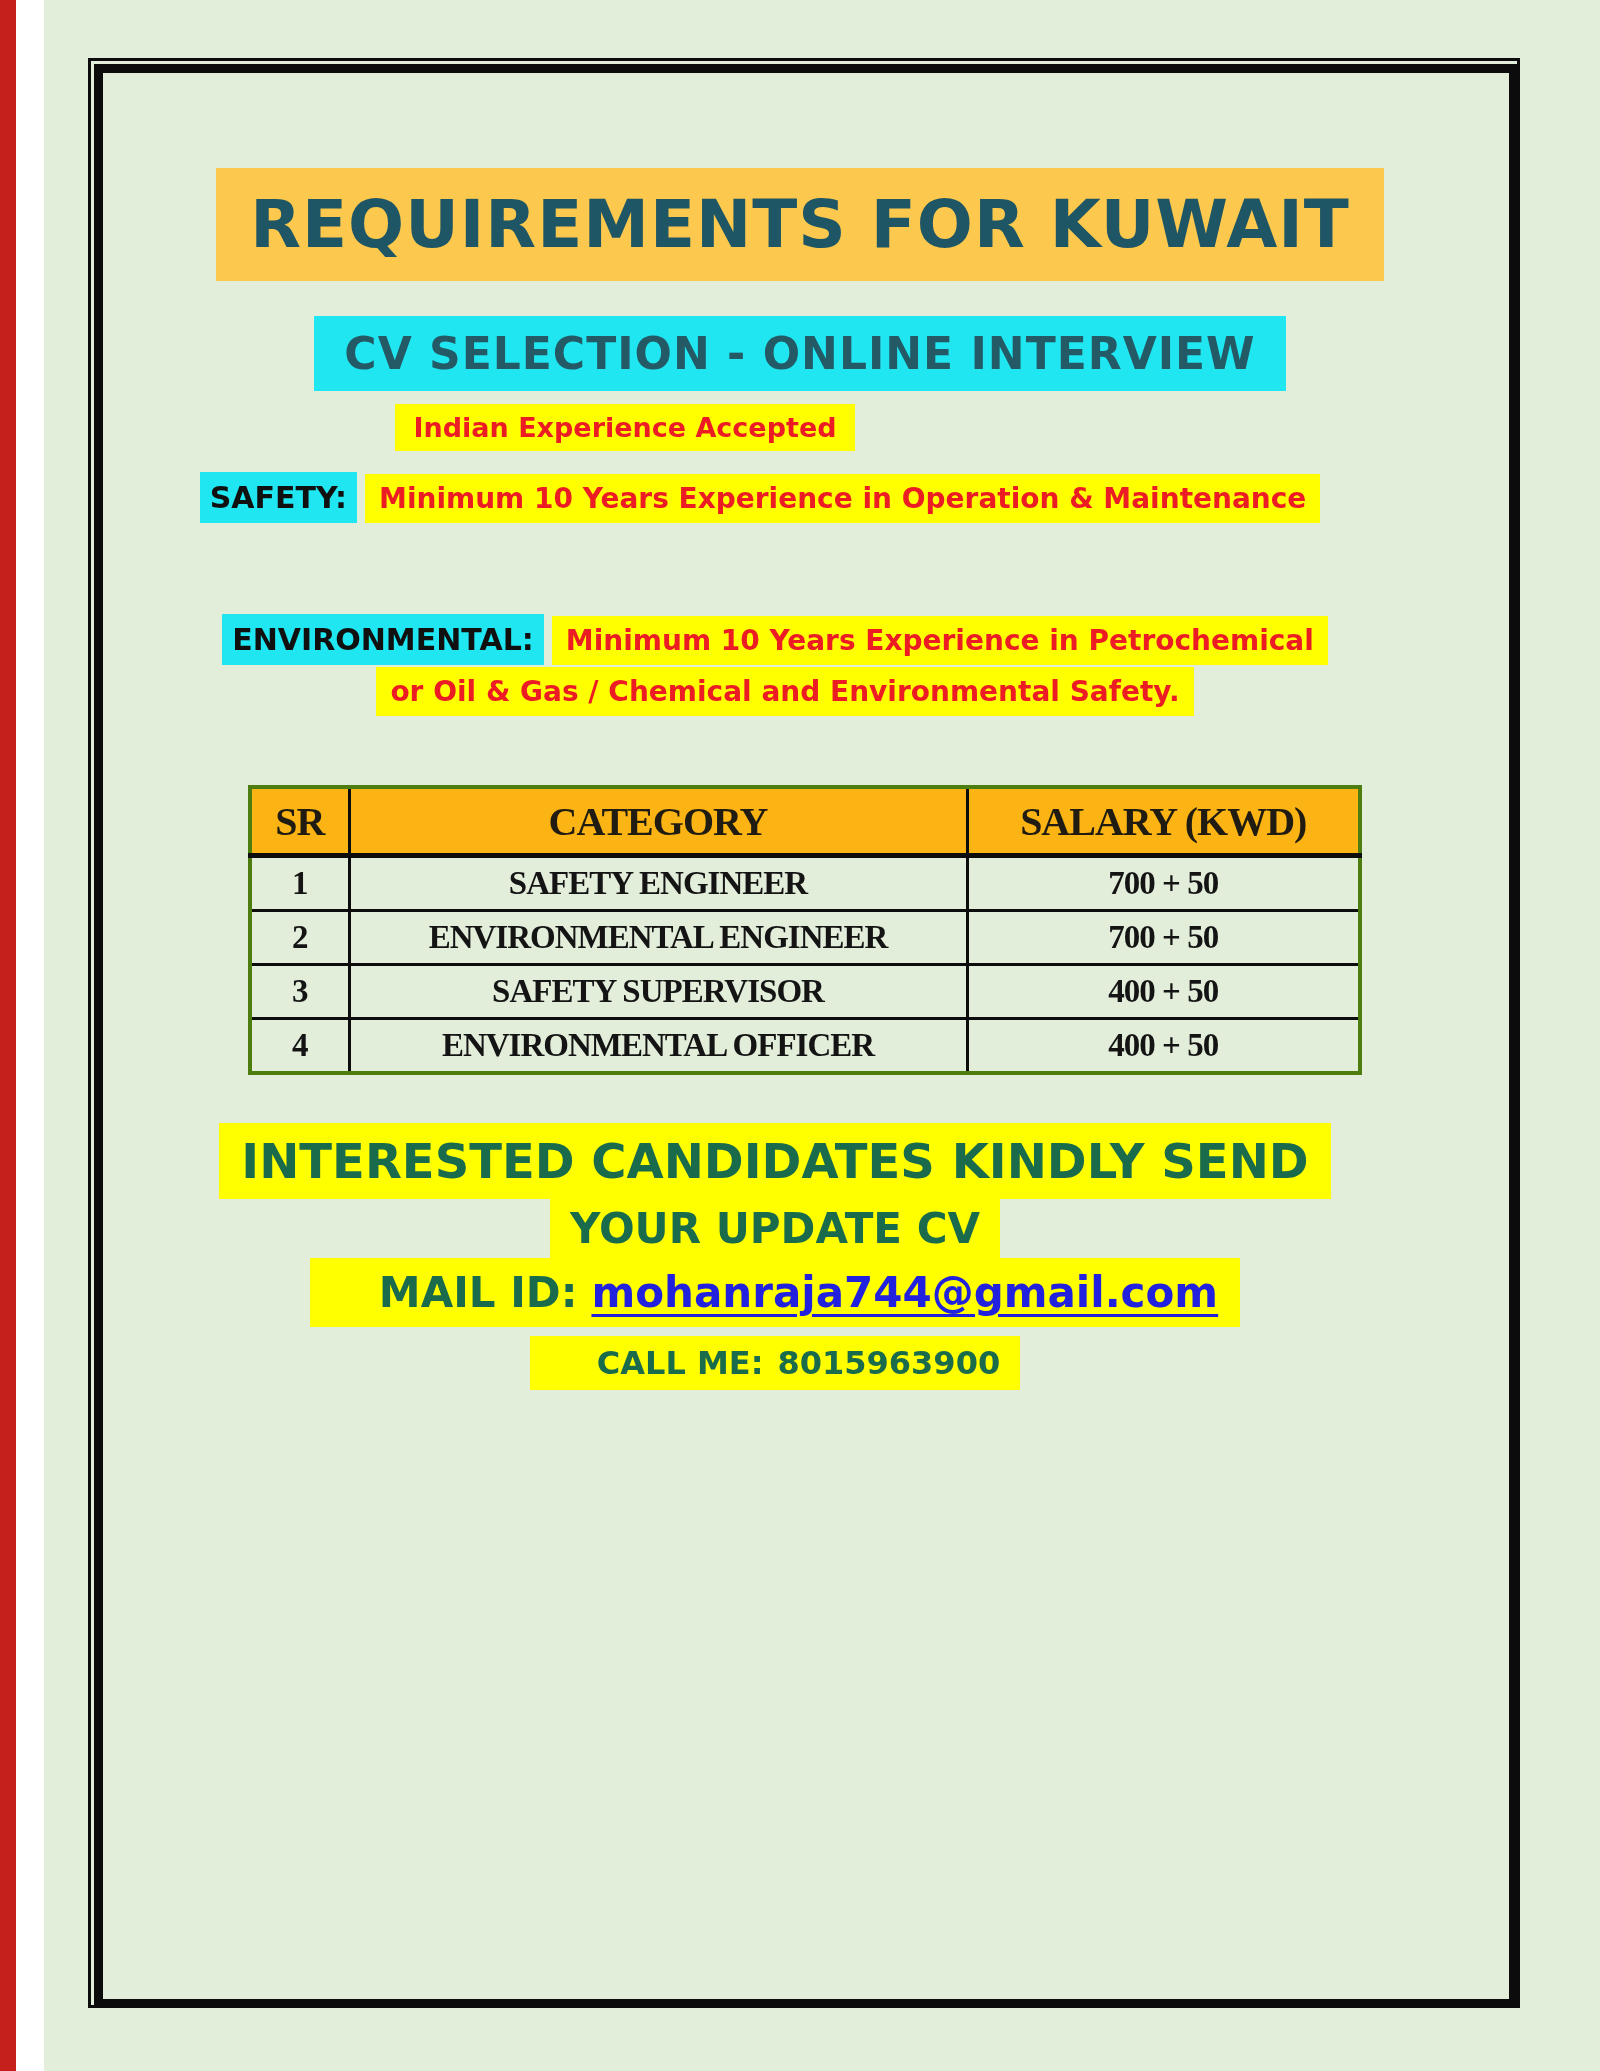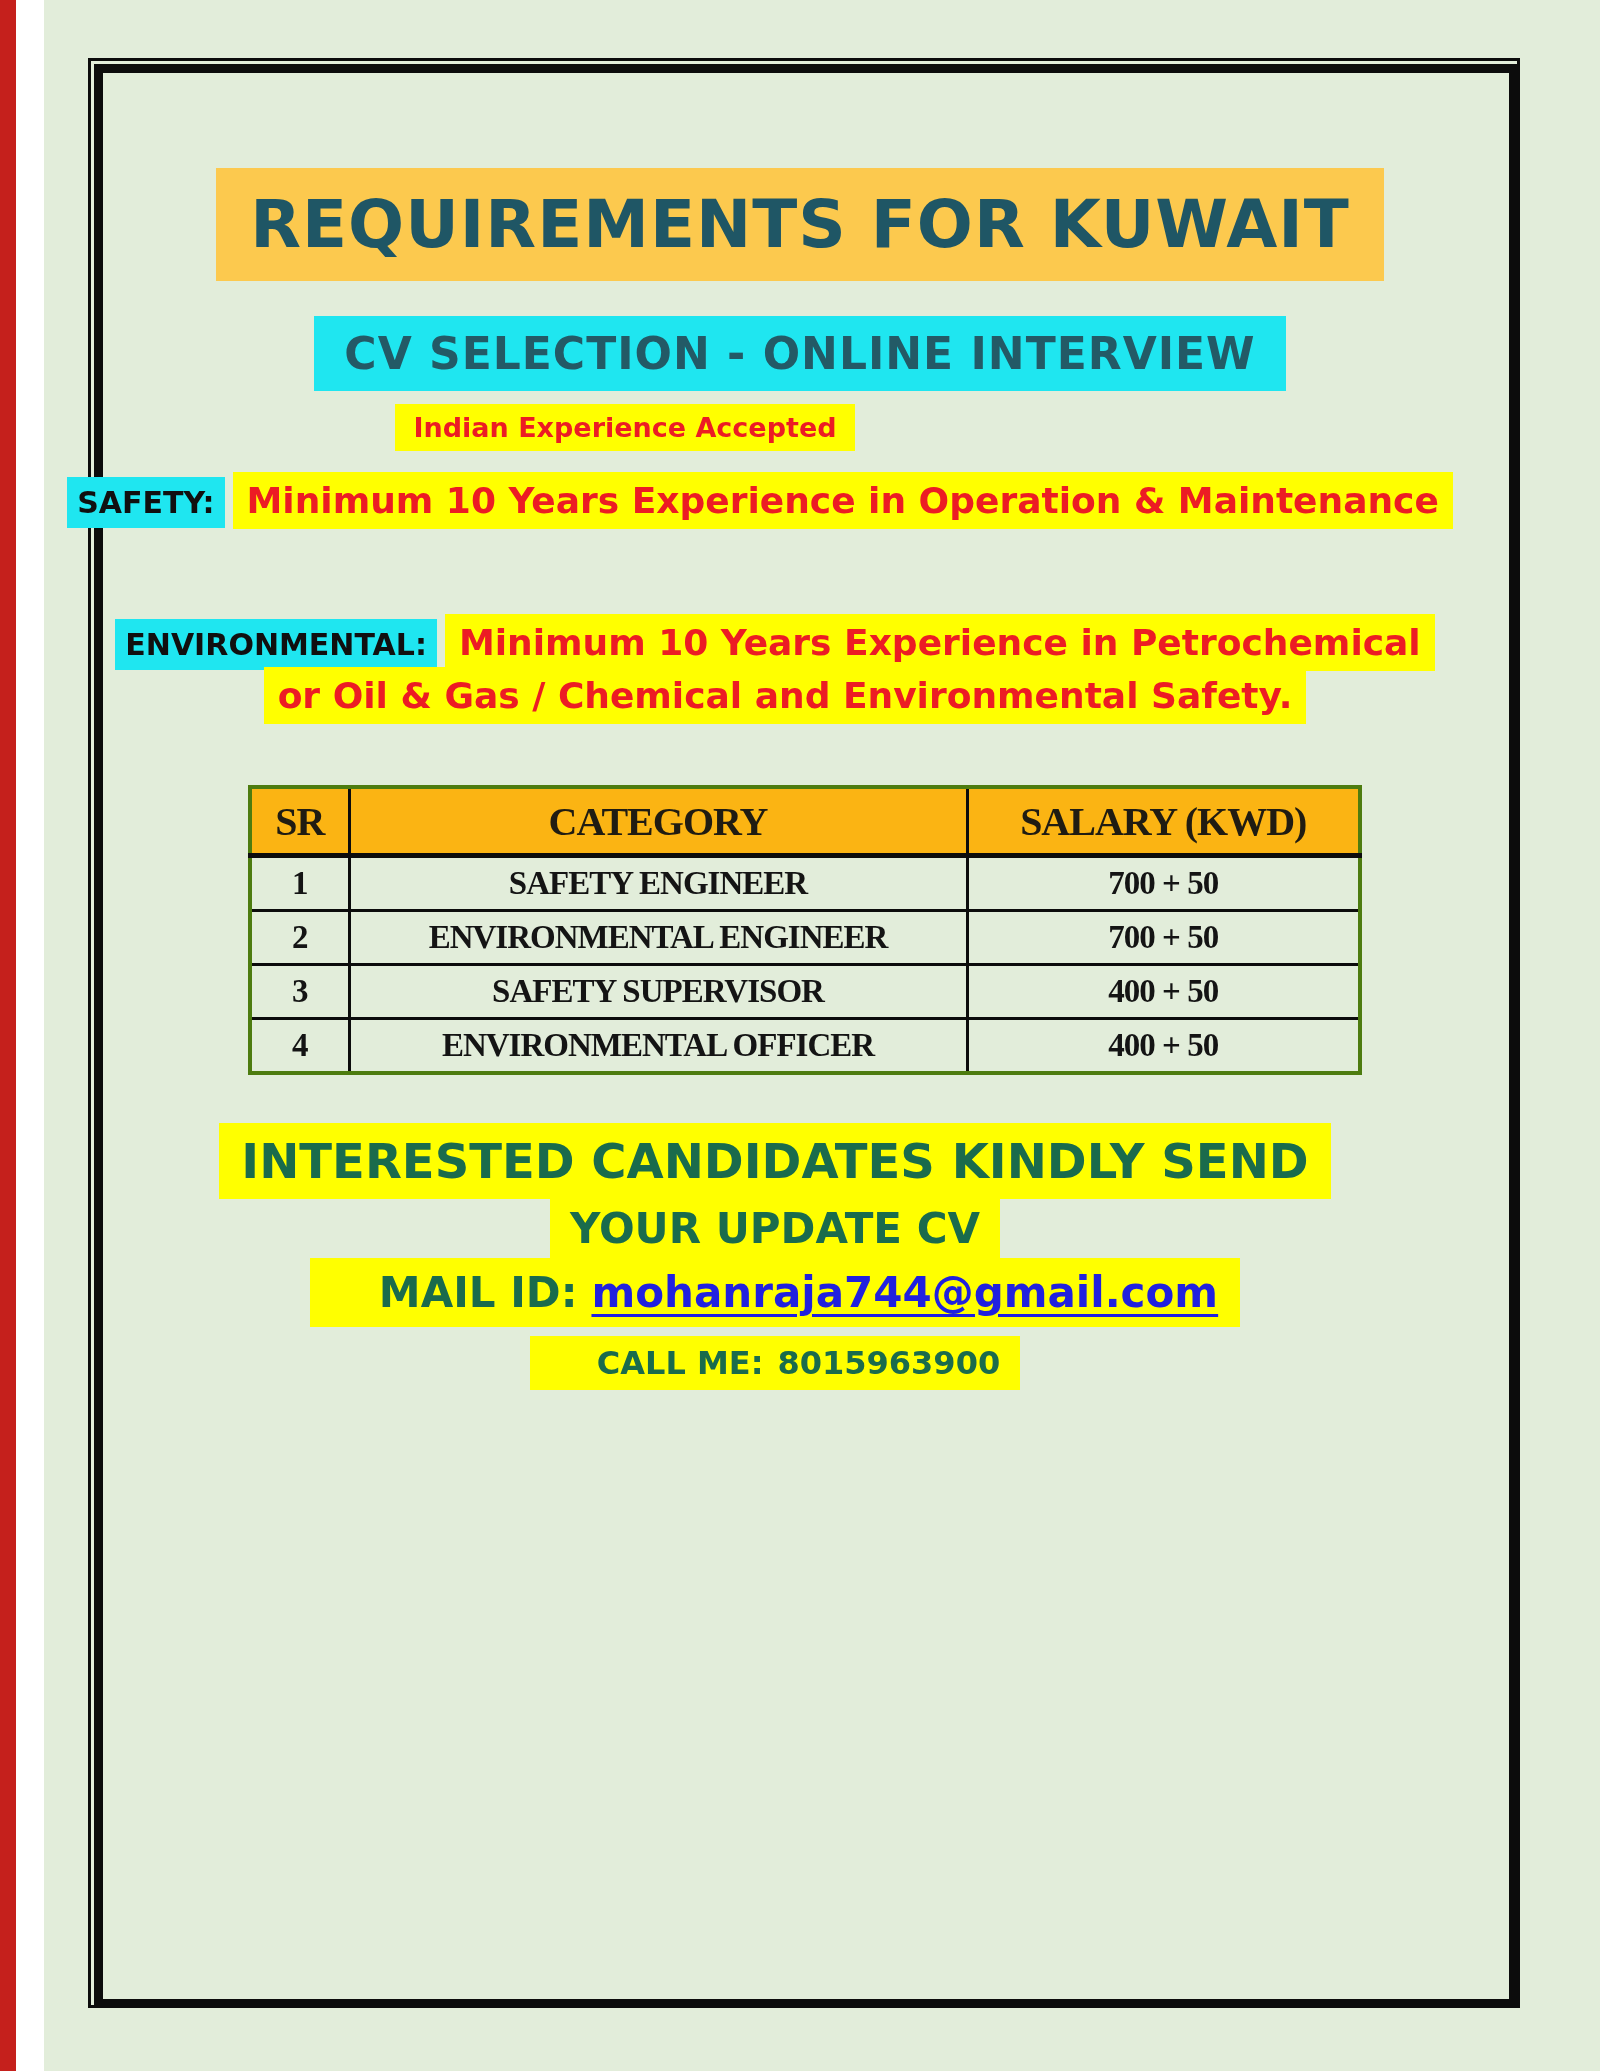--- a/index.html
+++ b/index.html
@@ -20,21 +20,21 @@
   .cv-band{top:316px;}
   .cv-band span{display:inline-block;background:#1fe6f0;color:#235a66;
       font-size:44px;font-weight:bold;letter-spacing:1px;padding:12px 30px;}
   .indian{top:404px;transform:translateX(-175px);}
   .indian span{display:inline-block;background:#ffff00;color:#ec1c24;
       font-size:27px;font-weight:bold;padding:8px 18px;}
 
   .req-l1 .label{display:inline-block;background:#1fe6f0;color:#101010;
       font-size:30px;font-weight:bold;padding:8px 10px;margin-right:8px;}
   .req-l1 .txt,.req-l2 .txt{display:inline-block;background:#ffff00;color:#ec1c24;
-      font-size:36px;font-weight:bold;padding:8px 14px;}
+      font-size:28px;font-weight:bold;padding:8px 14px;}
   .safety-l1{top:472px;transform:translateX(-40px);}
   .safety-l2{top:527px;transform:translateX(-25px);}
   .env-l1{top:614px;transform:translateX(-25px);}
   .env-l2{top:667px;transform:translateX(-15px);}
 
   table.salary{position:absolute;left:203px;top:785px;width:1110px;border-collapse:collapse;
       table-layout:fixed;font-family:"Liberation Serif",serif;border:4px solid #4d7c0f;}
   table.salary col.c1{width:99px;} table.salary col.c2{width:618px;} table.salary col.c3{width:393px;}
   table.salary th{background:#fbb413;color:#201c12;font-size:40px;font-weight:bold;
       letter-spacing:-1px;height:62px;border:3px solid #0c0c0c;border-bottom:5px solid #0c0c0c;}

